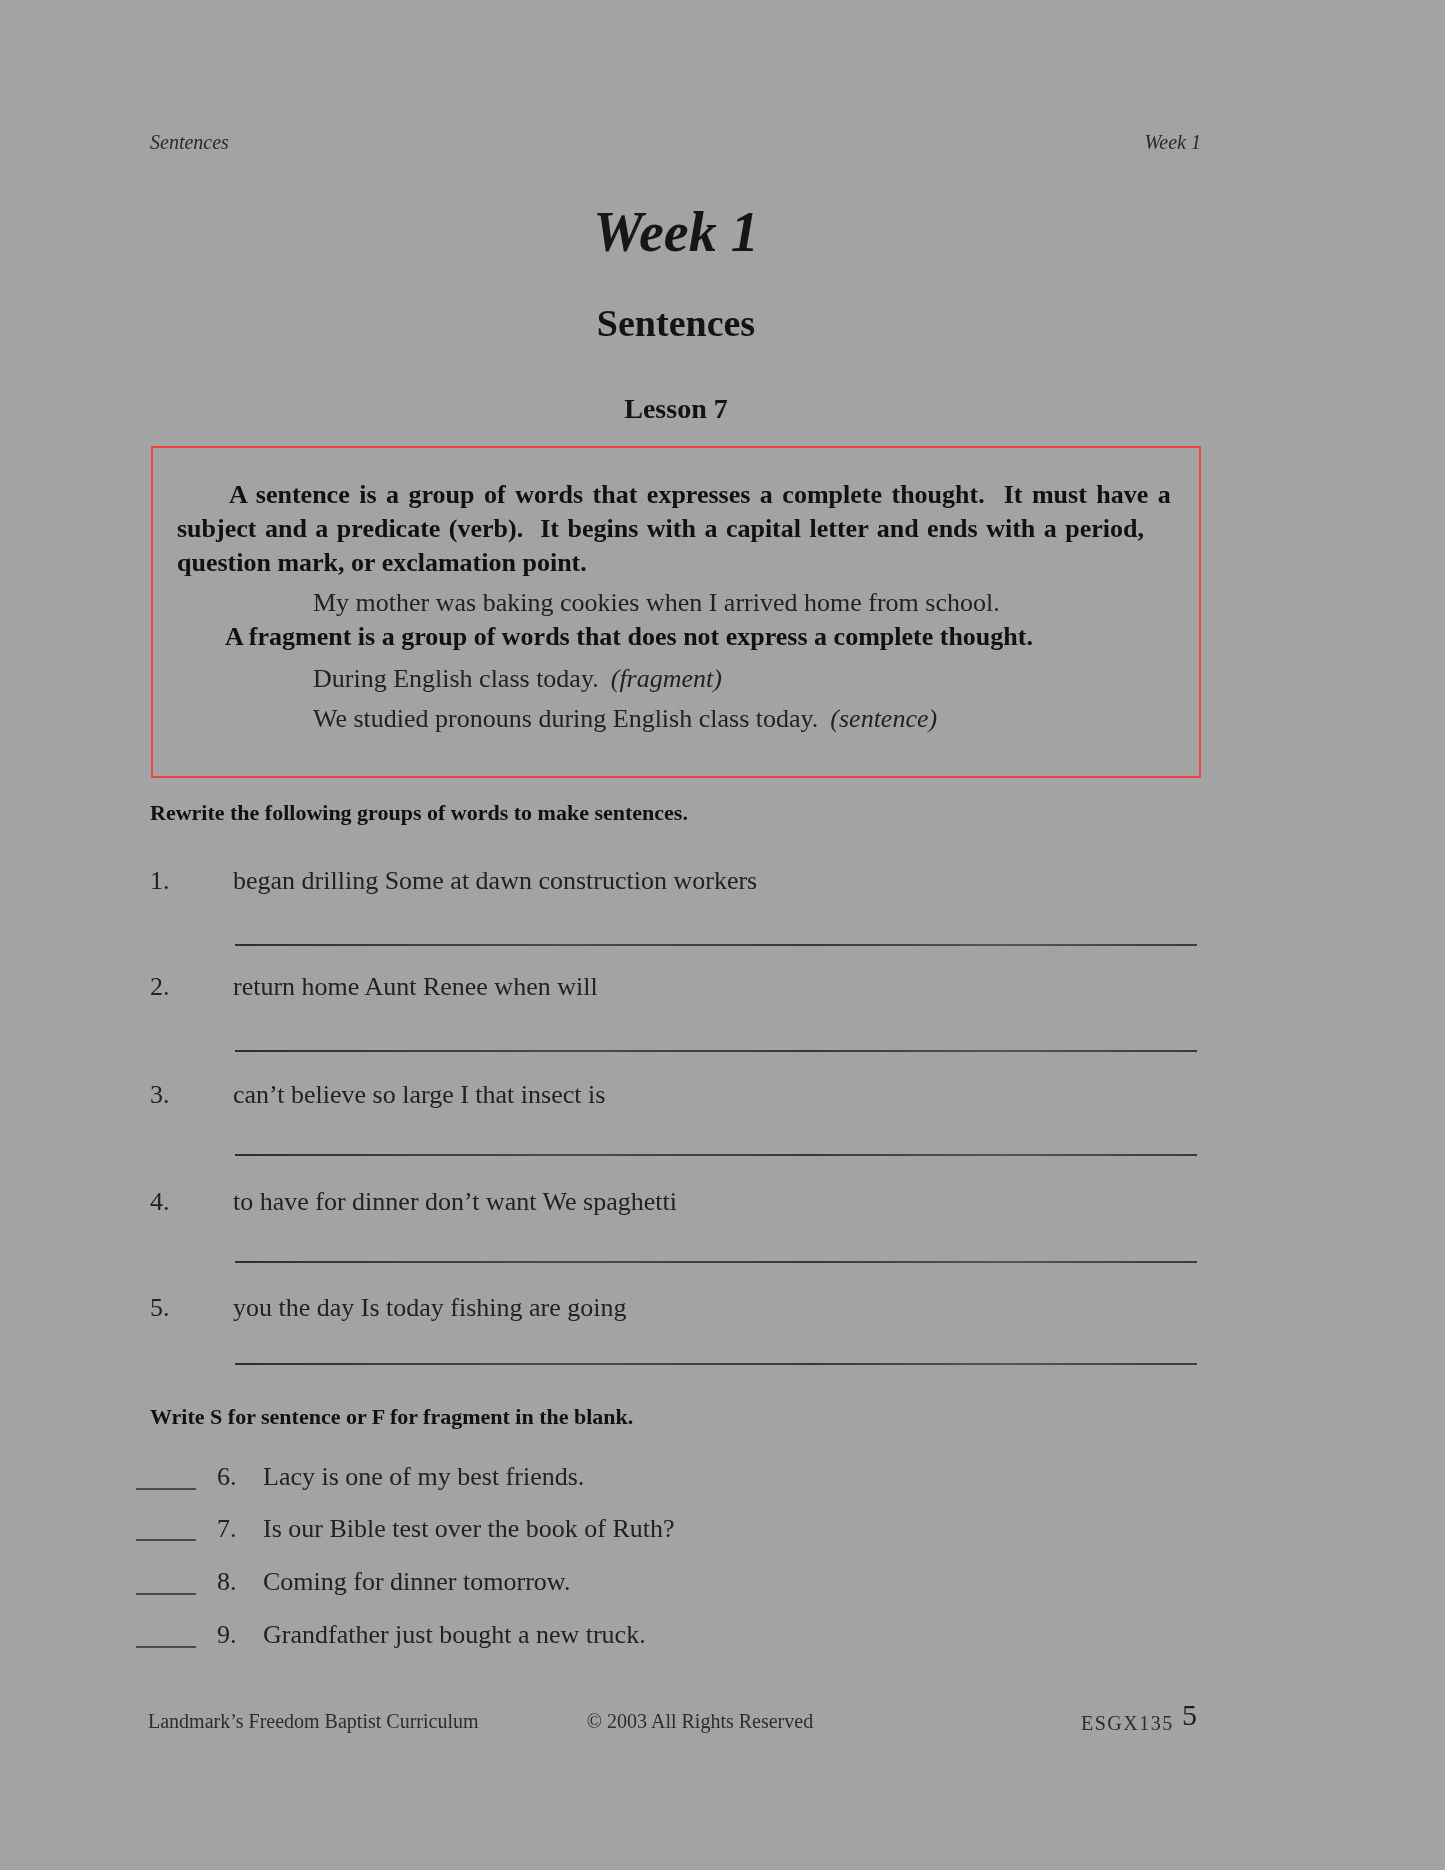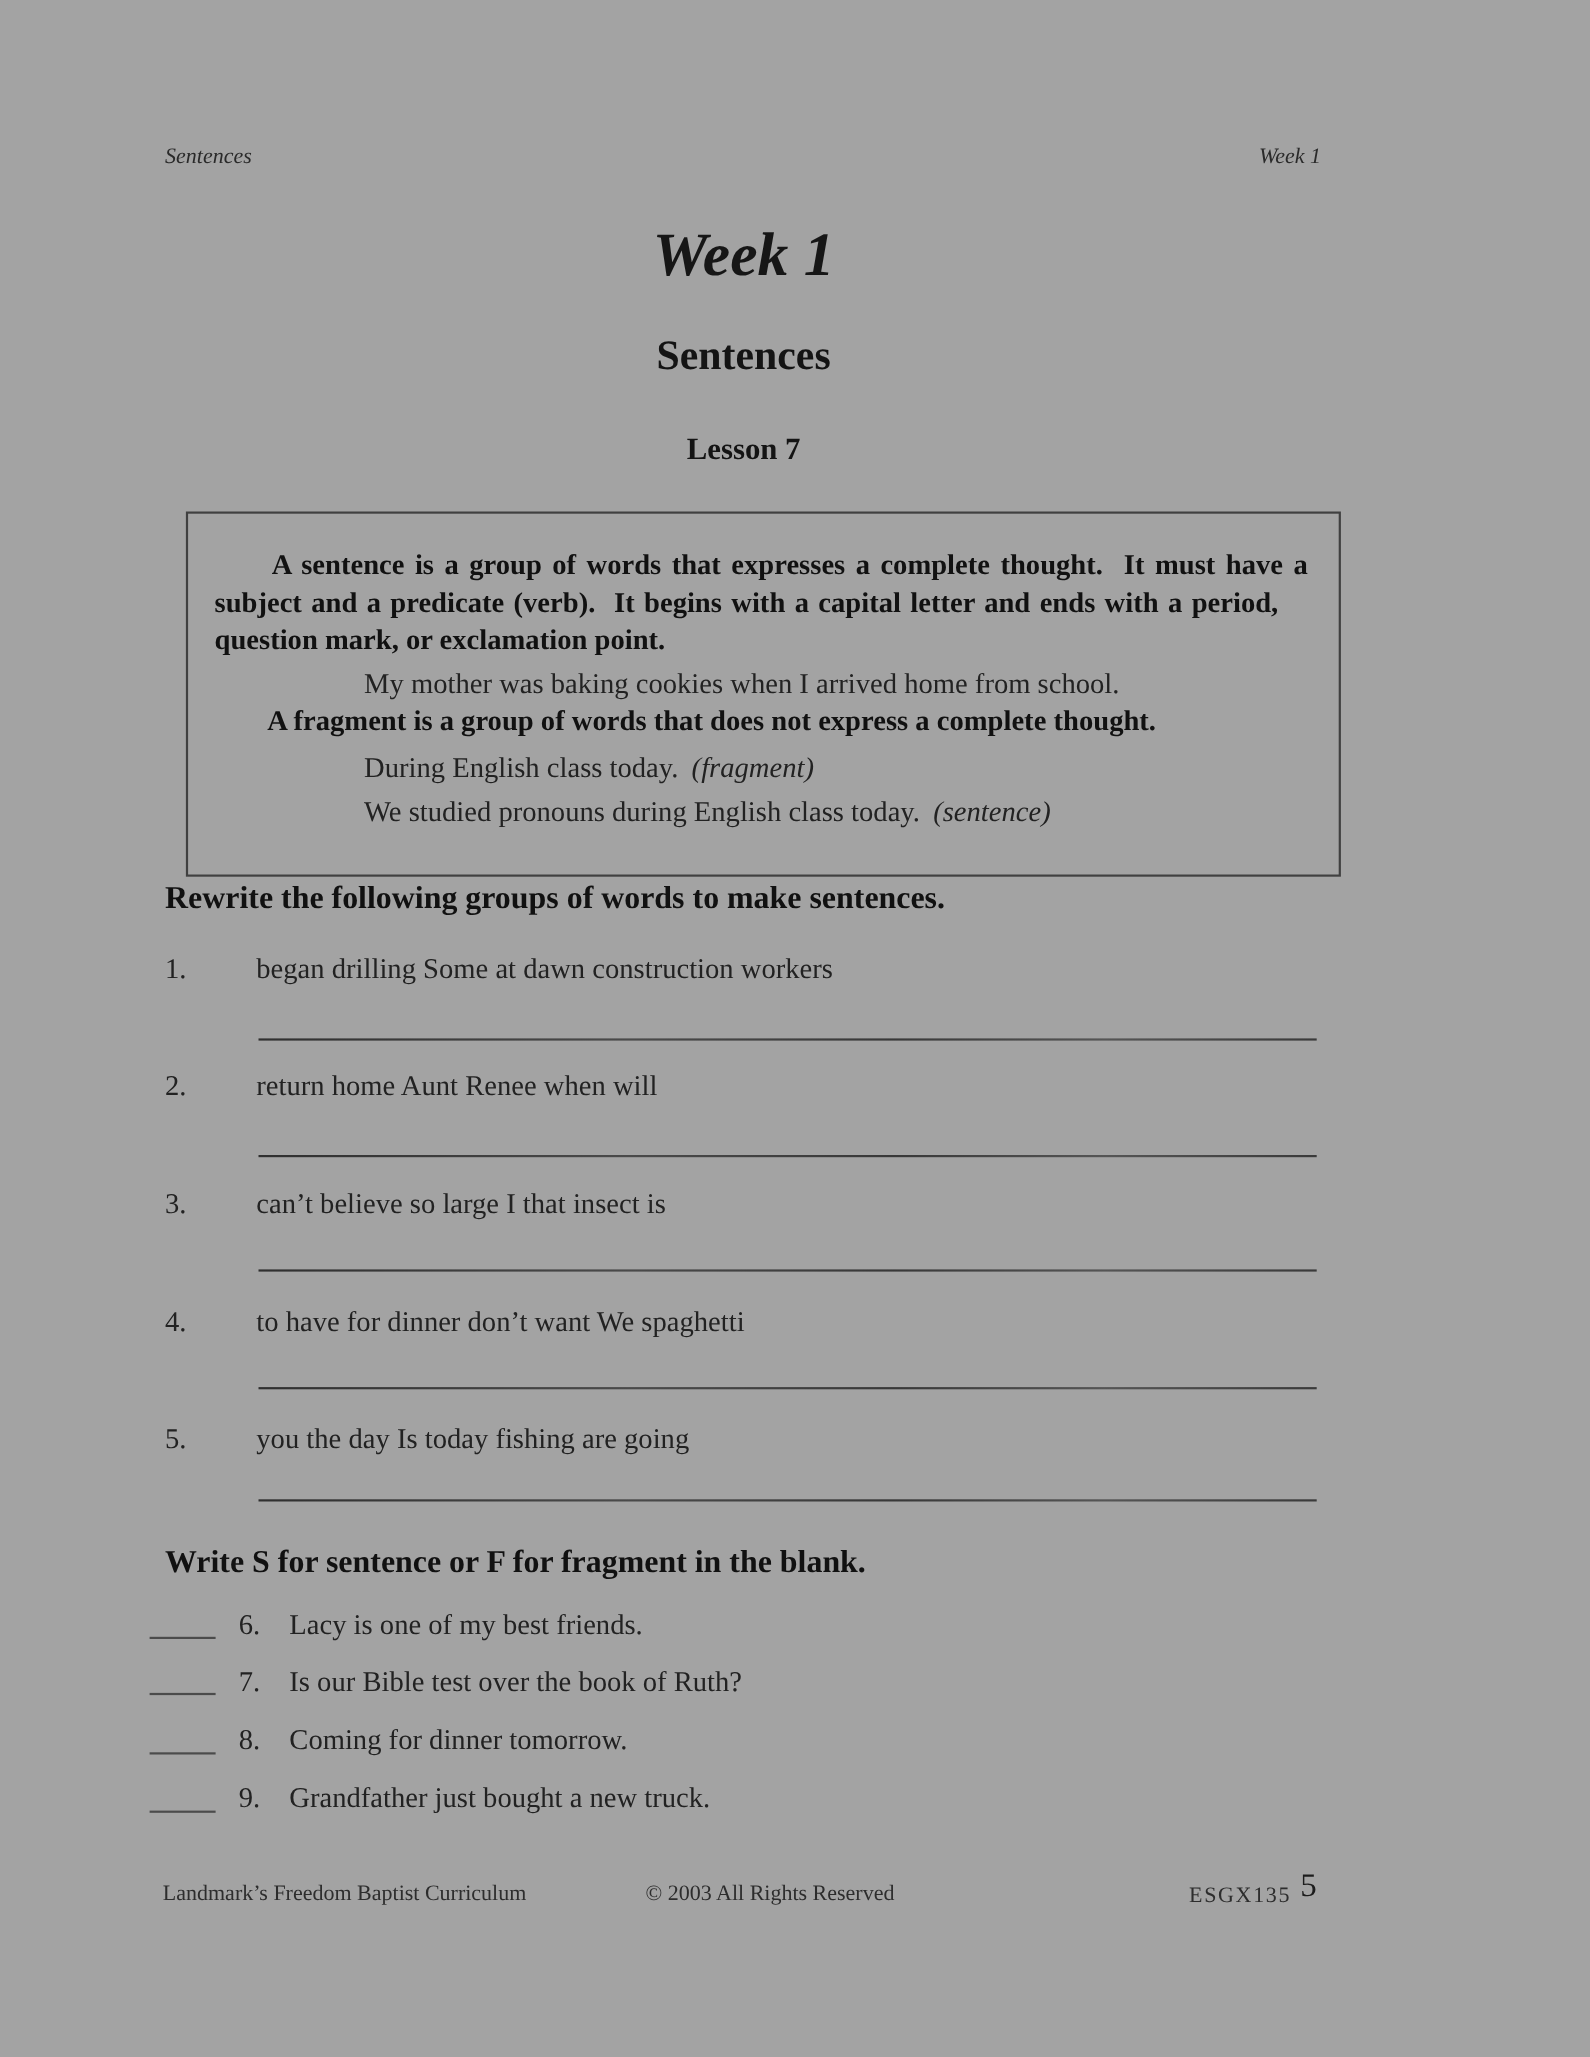--- a/index.html
+++ b/index.html
@@ -14,29 +14,28 @@
   .abs{position:absolute;}
   .i{font-style:italic;}
   .center{left:0;width:1352px;text-align:center;}
 
   .hdr{font-size:20px;font-style:italic;color:#2a2a2a;}
   .title{top:200px;font-size:56px;font-weight:bold;font-style:italic;color:#161616;}
   .subtitle{top:301px;font-size:38px;font-weight:bold;color:#141414;}
   .lesson{top:393px;font-size:28px;font-weight:bold;color:#141414;}
 
   .defbox{
-    left:151px;top:465px;width:1046px;height:328px;
-    border:2px solid #404040;
-    margin-left:18px;
+    left:151px;top:446px;width:1046px;height:328px;
+    border:2px solid #ef4444;
   }
   .defbox .line{position:absolute;font-size:26px;white-space:pre;}
   .rule{font-weight:bold;color:#111;}
   .ex{color:#222;}
 
-  .instruction{font-size:29px;font-weight:bold;color:#111;white-space:pre;}
+  .instruction{font-size:22px;font-weight:bold;color:#111;white-space:pre;}
   .itemnum{font-size:26px;color:#222;}
   .itemtext{font-size:26px;color:#222;white-space:pre;}
 
   .answer-line{
     left:235px;width:962px;height:2px;
     background:linear-gradient(90deg,#2f2f2f 0%,#4a4a4a 35%,#383838 60%,#555 80%,#3a3a3a 100%);
   }
   .blank{
     left:136px;width:60px;height:2px;
     background:#4b4b4b;

